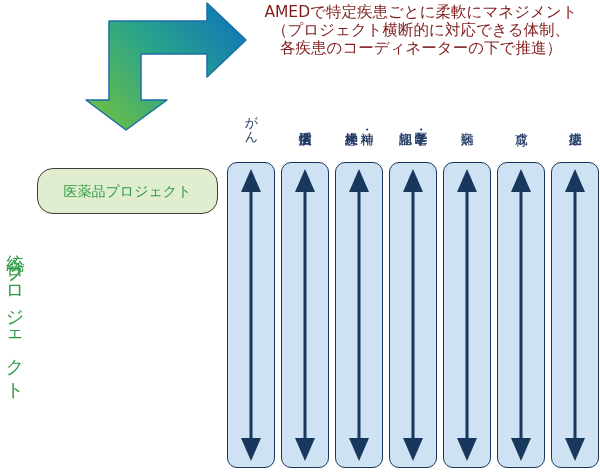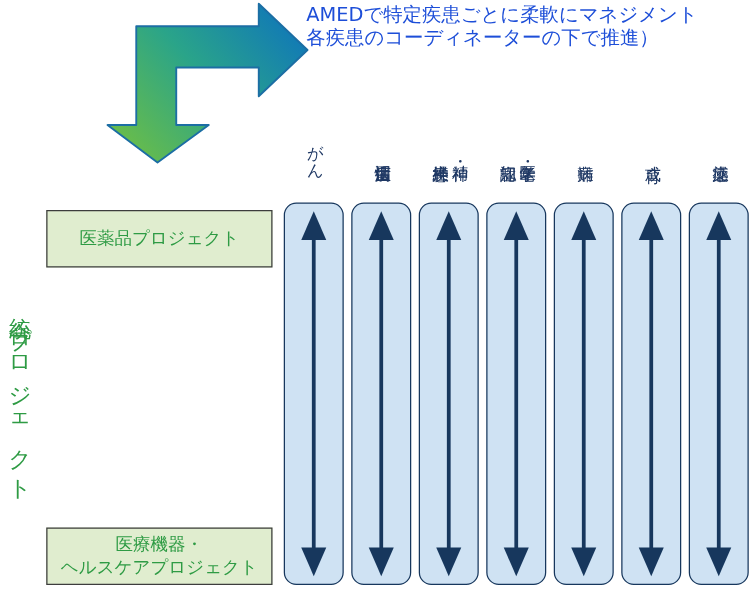--- a/index.html
+++ b/index.html
@@ -6,37 +6,37 @@
   *{box-sizing:border-box;}
   body{font-family:"DejaVu Sans","Liberation Sans",sans-serif;}
   .stage{
     position:relative;width:600px;height:473px;background:#ffffff;overflow:hidden;
   }
   
   .elbow-svg{position:absolute;left:0;top:0;}
   
   .top-note{
     position:absolute;left:245px;top:3px;width:352px;
-    color:#1d4ed8;font-size:15.5px;line-height:18px;
+    text-align:center;color:#7f1d1d;font-size:15.5px;line-height:18px;
     font-weight:500;white-space:nowrap;
   }
   
   .left-label{
     position:absolute;left:0px;top:168px;width:30px;height:300px;
     display:flex;align-items:center;justify-content:center;
     writing-mode:vertical-rl;text-orientation:upright;
     color:#2e9b44;font-size:18px;letter-spacing:4px;font-weight:500;
   }
   
   .boxes{
     position:absolute;left:37px;top:168px;width:181px;height:300px;
     display:flex;flex-direction:column;justify-content:space-between;
   }
   .box{
-    height:46px;background:#e0edcf;border:1.5px solid #3d3d3d;border-radius:0;
+    height:46px;background:#e0edcf;border:1.5px solid #3d3d3d;border-radius:16px;
     display:flex;align-items:center;justify-content:center;
   }
   .box-label{
     color:#2e9b44;font-size:14px;line-height:1.3;text-align:center;white-space:pre-line;
   }
   
   .headers{
     position:absolute;left:227px;top:84px;width:372px;height:76px;
     display:flex;gap:6px;
   }
@@ -79,34 +79,31 @@
         <stop offset="0" stop-color="#6fbf44"></stop>
         <stop offset="0.5" stop-color="#2aa489"></stop>
         <stop offset="1" stop-color="#0e74bc"></stop>
       </linearGradient>
     </defs>
     <polygon points="109,21 207,21 207,3 246,40 207,77 207,54 141,54 141,100 167,100 126,130 86,100 109,100" fill="url(#elbowGrad)" stroke="#1c6ea4" stroke-width="1.5" stroke-linejoin="round"></polygon>
   </svg>
 
   <div class="top-note">
     <div>AMEDで特定疾患ごとに柔軟にマネジメント</div>
+    <div>（プロジェクト横断的に対応できる体制、</div>
     <div>各疾患のコーディネーターの下で推進）</div>
   </div>
 
   <div class="left-label">統合プロジェクト</div>
 
   <div class="boxes" id="boxes">
   <div class="box">
     <span class="box-label">医薬品プロジェクト</span>
   </div>
 
-  <div class="box">
-    <span class="box-label">医療機器・
-ヘルスケアプロジェクト</span>
-  </div>
 
 
 
 
 </div>
 
   <div class="headers" id="headers">
   <div class="header-cell">
     <span class="header-label">がん</span>
   </div>

